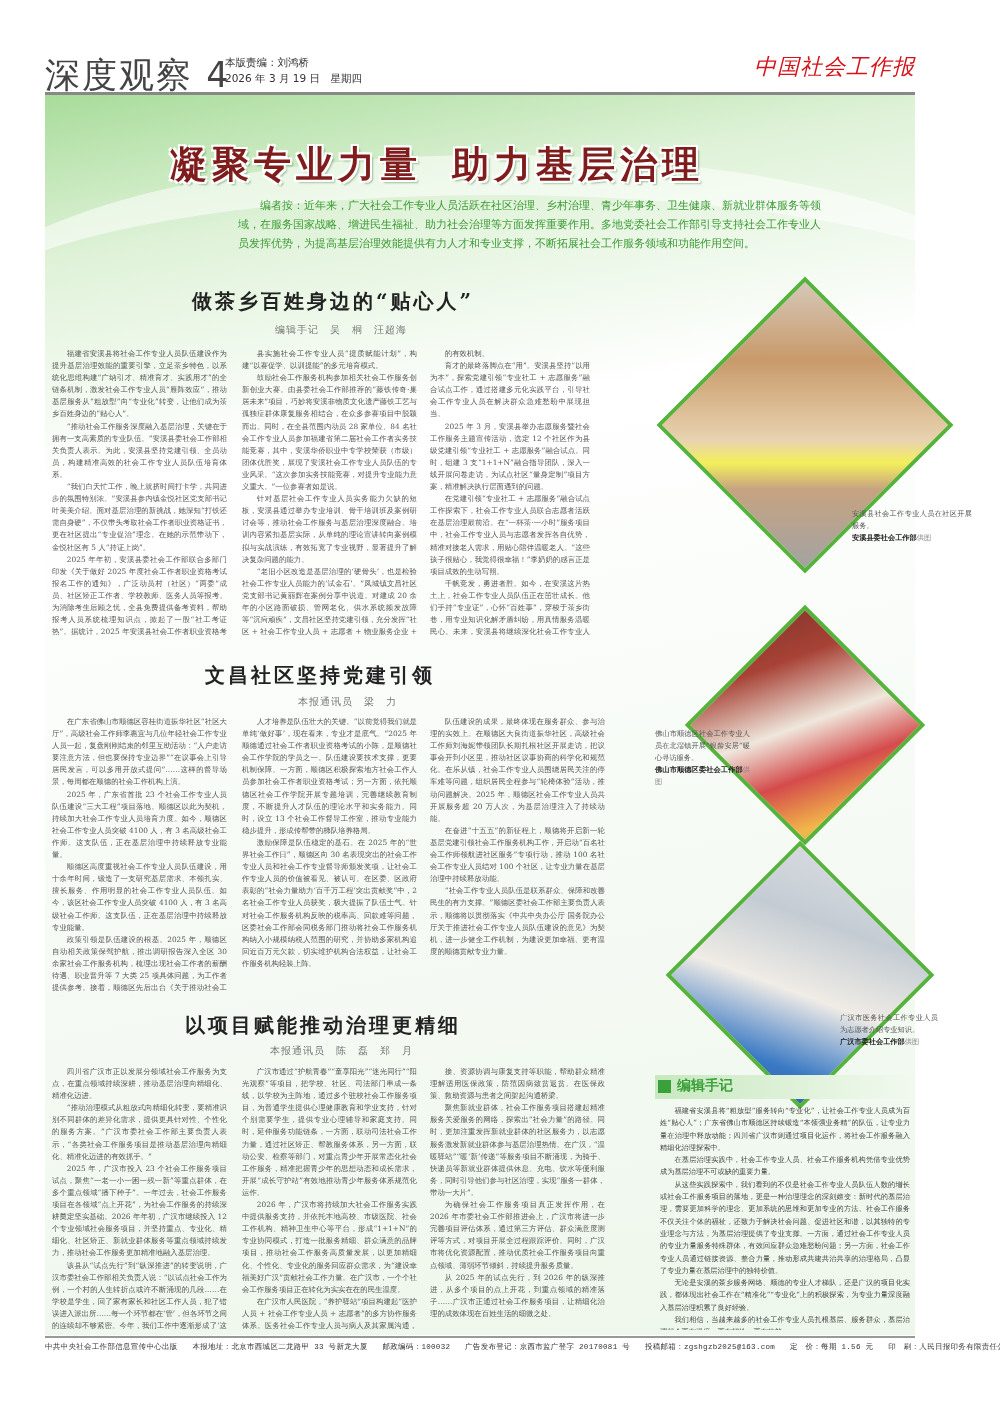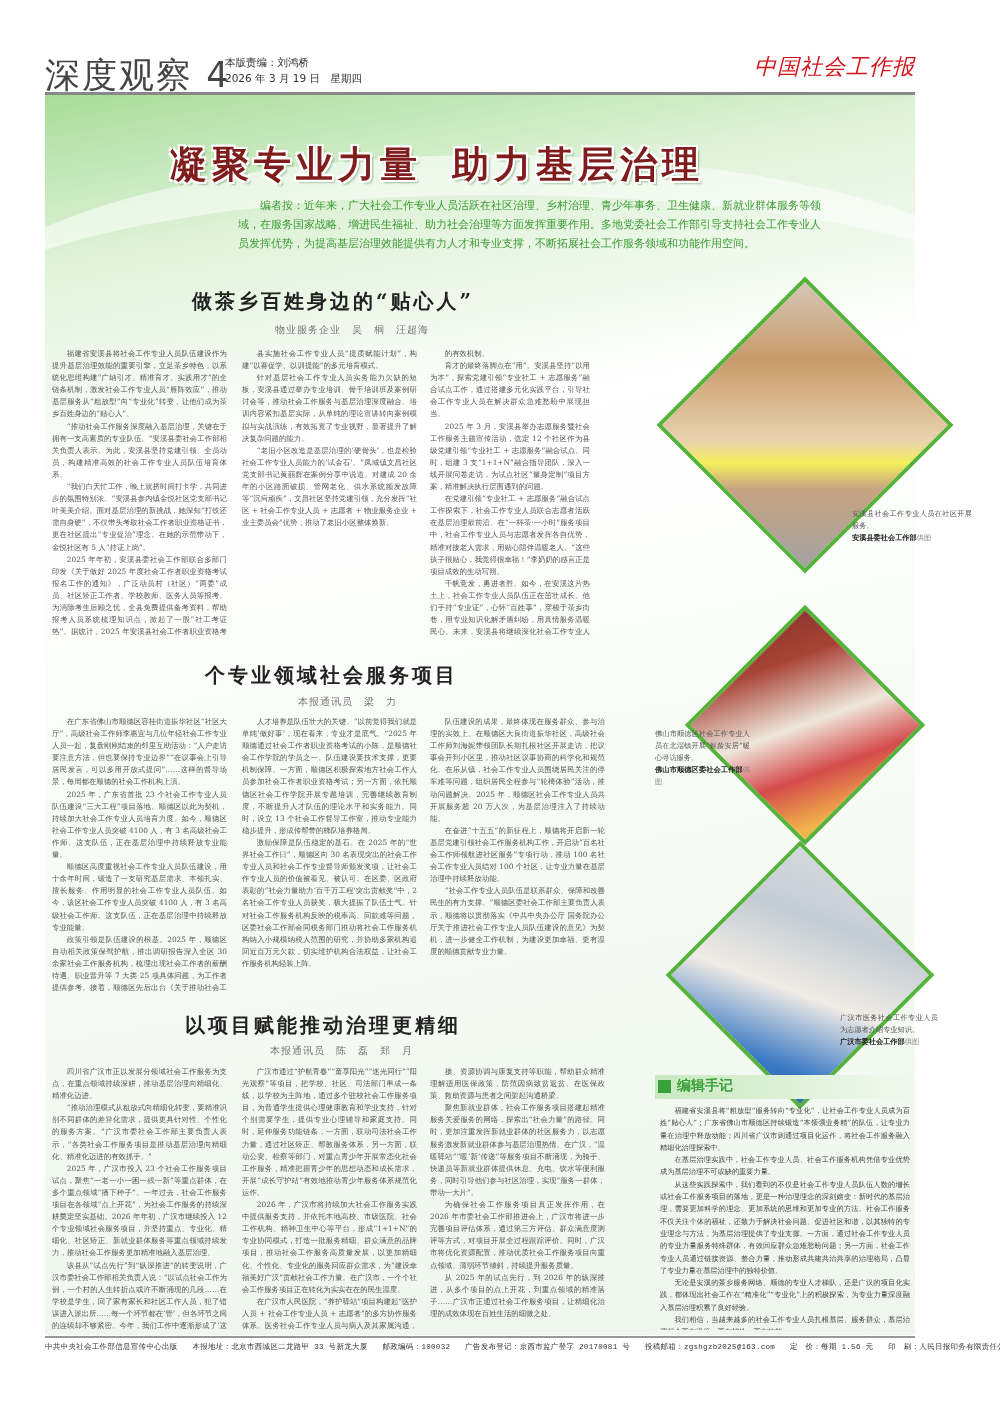--- a/index.html
+++ b/index.html
@@ -64,50 +64,51 @@
 
 <div class="page-bg"></div>
 <div class="swoosh"></div>
 
 <div class="headline">
   <span>凝聚专业力量</span><span class="gap"></span><span>助力基层治理</span>
 </div>
 <div class="editor-note">编者按：近年来，广大社会工作专业人员活跃在社区治理、乡村治理、青少年事务、卫生健康、新就业群体服务等领域，在服务国家战略、增进民生福祉、助力社会治理等方面发挥重要作用。多地党委社会工作部引导支持社会工作专业人员发挥优势，为提高基层治理效能提供有力人才和专业支撑，不断拓展社会工作服务领域和功能作用空间。</div>
 
 <div class="article-title" style="left:192px; top:288px;">做茶乡百姓身边的“贴心人”</div>
-<div class="byline" style="left:275px; top:323px;">物业服务企业　吴　桐　汪超海</div>
+<div class="byline" style="left:275px; top:323px;">编辑手记　吴　桐　汪超海</div>
 <div class="col" style="left:52px; top:348px; width:175px; height:290px; overflow:hidden;">
   <p>福建省安溪县将社会工作专业人员队伍建设作为提升基层治理效能的重要引擎，立足茶乡特色，以系统化思维构建“广纳引才、精准育才、实践用才”的全链条机制，激发社会工作专业人员“雁阵效应”，推动基层服务从“粗放型”向“专业化”转变，让他们成为茶乡百姓身边的“贴心人”。</p>
   <p>“推动社会工作服务深度融入基层治理，关键在于拥有一支高素质的专业队伍。”安溪县委社会工作部相关负责人表示。为此，安溪县坚持党建引领、全员动员，构建精准高效的社会工作专业人员队伍培育体系。</p>
   <p>“我们白天忙工作，晚上就挤时间打卡学，共同进步的氛围特别浓。”安溪县参内镇金悦社区党支部书记叶美美介绍。面对基层治理的新挑战，她深知“打铁还需自身硬”，不仅带头考取社会工作者职业资格证书，更在社区提出“专业促治”理念。在她的示范带动下，金悦社区有 5 人“持证上岗”。</p>
   <p>2025 年年初，安溪县委社会工作部联合多部门印发《关于做好 2025 年度社会工作者职业资格考试报名工作的通知》，广泛动员村（社区）“两委”成员、社区矫正工作者、学校教师、医务人员等报考。为消除考生后顾之忧，全县免费提供备考资料，帮助报考人员系统梳理知识点，掀起了一股“社工考证热”。据统计，2025 年安溪县社会工作者职业资格考试合格人数超过 1100 人，这为基层治理注入源源不断的“活水”。</p>
 
 </div>
 <div class="col" style="left:242px; top:348px; width:175px; height:290px; overflow:hidden;">
   <p>县实施社会工作专业人员“提质赋能计划”，构建“以赛促学、以训提能”的多元培育模式。</p>
+  <p>鼓励社会工作服务机构参加相关社会工作服务创新创业大赛。由县委社会工作部推荐的“藤铁传奇·巢居未来”项目，巧妙将安溪非物质文化遗产藤铁工艺与孤独症群体康复服务相结合，在众多参赛项目中脱颖而出。同时，在全县范围内动员 28 家单位、84 名社会工作专业人员参加福建省第二届社会工作者实务技能竞赛，其中，安溪华侨职业中专学校荣获（市级）团体优胜奖，展现了安溪社会工作专业人员队伍的专业风采。“这次参加实务技能竞赛，对提升专业能力意义重大。”一位参赛者如是说。</p>
   <p>针对基层社会工作专业人员实务能力欠缺的短板，安溪县通过举办专业培训、骨干培训班及案例研讨会等，推动社会工作服务与基层治理深度融合。培训内容紧扣基层实际，从单纯的理论宣讲转向案例模拟与实战演练，有效拓宽了专业视野，显著提升了解决复杂问题的能力。</p>
   <p>“老旧小区改造是基层治理的‘硬骨头’，也是检验社会工作专业人员能力的‘试金石’。”凤城镇文昌社区党支部书记黄丽辉在案例分享中说道。对建成 20 余年的小区路面破损、管网老化、供水系统频发故障等“沉疴顽疾”，文昌社区坚持党建引领，充分发挥“社区 + 社会工作专业人员 + 志愿者 + 物业服务企业 + 业主委员会”优势，推动了老旧小区整体焕新。</p>
 </div>
 <div class="col" style="left:430px; top:348px; width:160px; height:290px; overflow:hidden;">
   <p>的有效机制。</p>
   <p>育才的最终落脚点在“用”。安溪县坚持“以用为本”，探索党建引领“专业社工 + 志愿服务”融合试点工作，通过搭建多元化实践平台，引导社会工作专业人员在解决群众急难愁盼中展现担当。</p>
   <p>2025 年 3 月，安溪县举办志愿服务暨社会工作服务主题宣传活动，选定 12 个社区作为县级党建引领“专业社工 + 志愿服务”融合试点。同时，组建 3 支“1+1+N”融合指导团队，深入一线开展问卷走访，为试点社区“量身定制”项目方案，精准解决执行层面遇到的问题。</p>
   <p>在党建引领“专业社工 + 志愿服务”融合试点工作探索下，社会工作专业人员联合志愿者活跃在基层治理最前沿。在“一杯茶·一小时”服务项目中，社会工作专业人员与志愿者发挥各自优势，精准对接老人需求，用贴心陪伴温暖老人。“这些孩子很贴心，我觉得很幸福！”李奶奶的感言正是项目成效的生动写照。</p>
   <p>千帆竞发，勇进者胜。如今，在安溪这片热土上，社会工作专业人员队伍正在茁壮成长。他们手持“专业证”，心怀“百姓事”，穿梭于茶乡街巷，用专业知识化解矛盾纠纷，用真情服务温暖民心。未来，安溪县将继续深化社会工作专业人员融入基层治理的工作机制，在服务群众、化解矛盾、凝聚人心中持续发挥专业作用，为全面建设茶乡特色的现代化中等城市提供坚实的人才支撑。</p>
 </div>
 
 <div class="photo photo1" style="left:700px; top:320px; width:210px; height:210px;">
     <div class="inner"></div>
   </div>
 <div class="caption" style="left:852px; top:508px; width:120px;">
   <div>安溪县社会工作专业人员在社区开展服务。</div>
   <div><span class="credit">安溪县委社会工作部</span><span class="sup">供图</span></div>
 </div>
 
-<div class="article-title" style="left:205px; top:662px;">个专业领域社会服务项目</div>
+<div class="article-title" style="left:205px; top:662px;">文昌社区坚持党建引领</div>
 <div class="byline" style="left:298px; top:695px;">本报通讯员　梁　力</div>
 <div class="col" style="left:52px; top:716px; width:175px; height:280px; overflow:hidden;">
   <p>在广东省佛山市顺德区容桂街道振华社区“社区大厅”，高级社会工作师李惠宜与几位年轻社会工作专业人员一起，复盘刚刚结束的邻里互助活动：“人户走访要注意方法，但也要保持专业边界”“在议事会上引导居民发言，可以多用开放式提问”……这样的督导场景，每周都在顺德的社会工作机构上演。</p>
   <p>2025 年，广东省首批 23 个社会工作专业人员队伍建设“三大工程”项目落地。顺德区以此为契机，持续加大社会工作专业人员培育力度。如今，顺德区社会工作专业人员突破 4100 人，有 3 名高级社会工作师。这支队伍，正在基层治理中持续释放专业能量。</p>
   <p>顺德区高度重视社会工作专业人员队伍建设，用十余年时间，锻造了一支研究基层需求、本领扎实、擅长服务、作用明显的社会工作专业人员队伍。如今，该区社会工作专业人员突破 4100 人，有 3 名高级社会工作师。这支队伍，正在基层治理中持续释放专业能量。</p>
   <p>政策引领是队伍建设的根基。2025 年，顺德区自动相关政策保驾护航，推出调研报告深入全区 30 余家社会工作服务机构，梳理出现社会工作者的薪酬待遇、职业晋升等 7 大类 25 项具体问题，为工作者提供参考。接着，顺德区先后出台《关于推动社会工作专业人才队伍建设的意见》《顺德区扶持社会工作服务机构发展办法》，着力在基层社会工作服务领域出台《关于进一步加强社会工作站高质量发展的实施意见》和《顺德区服务社会工作服务指引（试行）》，筹集近 200 万元社会资金，扶持 11 个社会工作服务项目；在“双百工程”领域，实现全区社会工作服务站点与服务全覆盖，精准帮扶超 2.7 万名困难群众；在戒毒康复、社区矫正等领域，社会工作专业人员的专业作用也日益彰显。</p>
 </div>
 <div class="col" style="left:242px; top:716px; width:175px; height:280px; overflow:hidden;">
   <p>人才培养是队伍壮大的关键。“以前觉得我们就是单纯‘做好事’，现在看来，专业才是底气。”2025 年顺德通过社会工作者职业资格考试的小陈，是顺德社会工作学院的学员之一。队伍建设要技术支撑，更要机制保障。一方面，顺德区积极探索地方社会工作人员参加社会工作者职业资格考试；另一方面，依托顺德区社会工作学院开展专题培训，完善继续教育制度，不断提升人才队伍的理论水平和实务能力。同时，设立 13 个社会工作督导工作室，推动专业能力稳步提升，形成传帮带的梯队培养格局。</p>
   <p>激励保障是队伍稳定的基石。在 2025 年的“世界社会工作日”，顺德区向 30 名表现突出的社会工作专业人员和社会工作专业督导师颁发奖项，让社会工作专业人员的价值被看见、被认可。在区委、区政府表彰的“社会力量助力‘百千万工程’突出贡献奖”中，2 名社会工作专业人员获奖，极大提振了队伍士气。针对社会工作服务机构反映的税率高、回款难等问题，区委社会工作部会同税务部门推动将社会工作服务机构纳入小规模纳税人范围的研究，并协助多家机构追回近百万元欠款，切实维护机构合法权益，让社会工作服务机构轻装上阵。</p>

